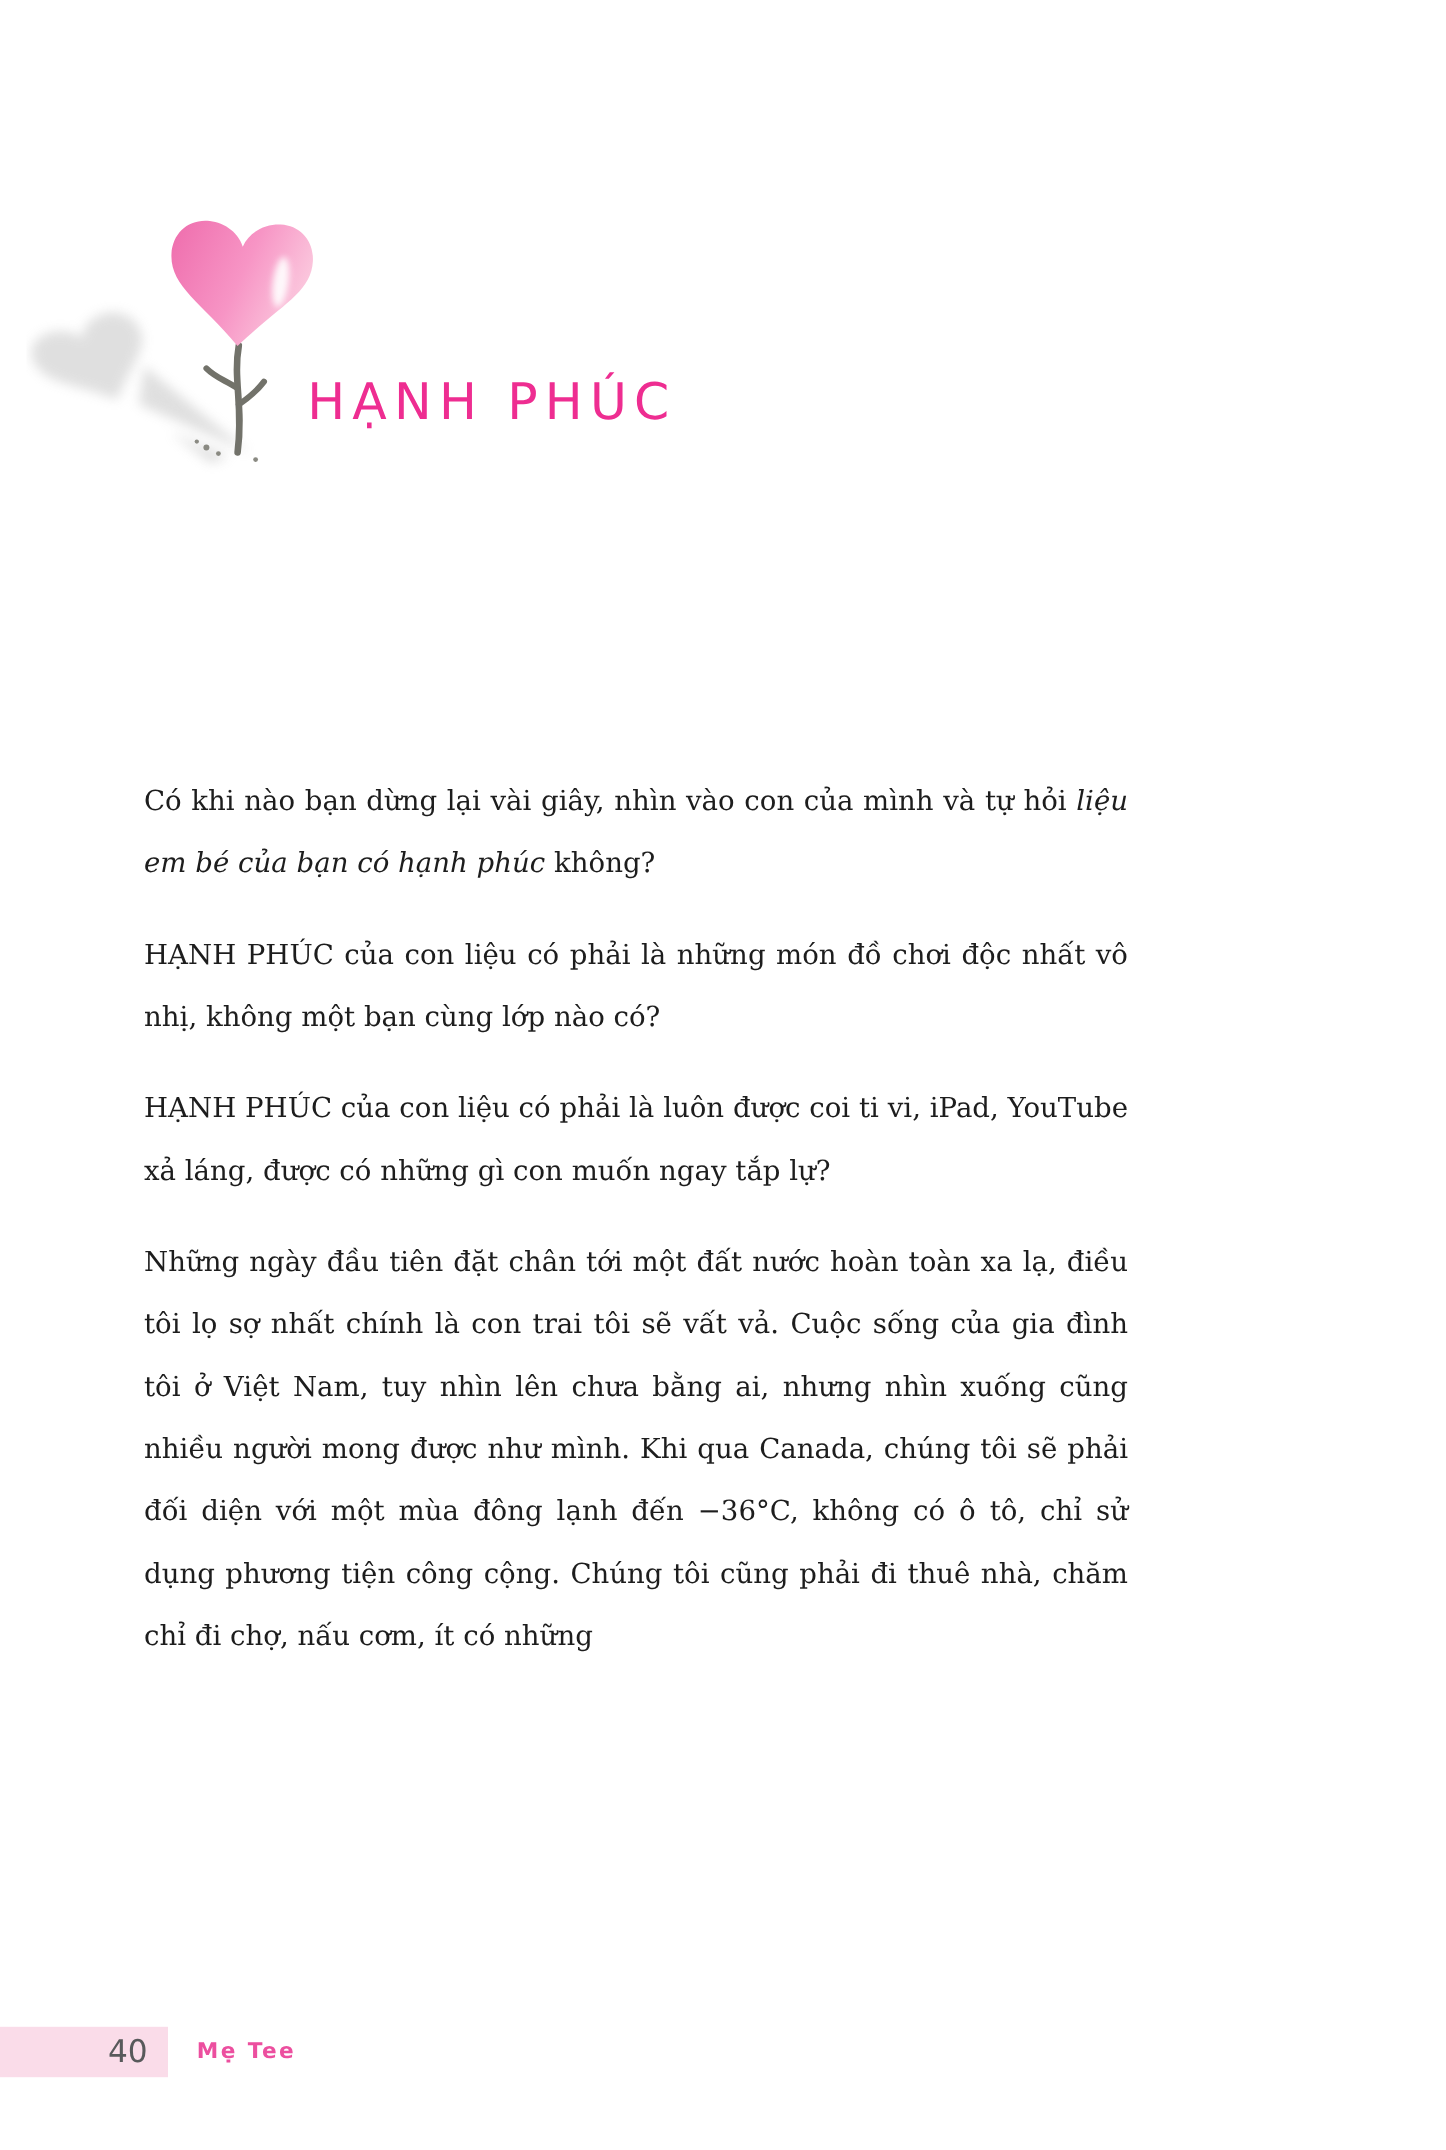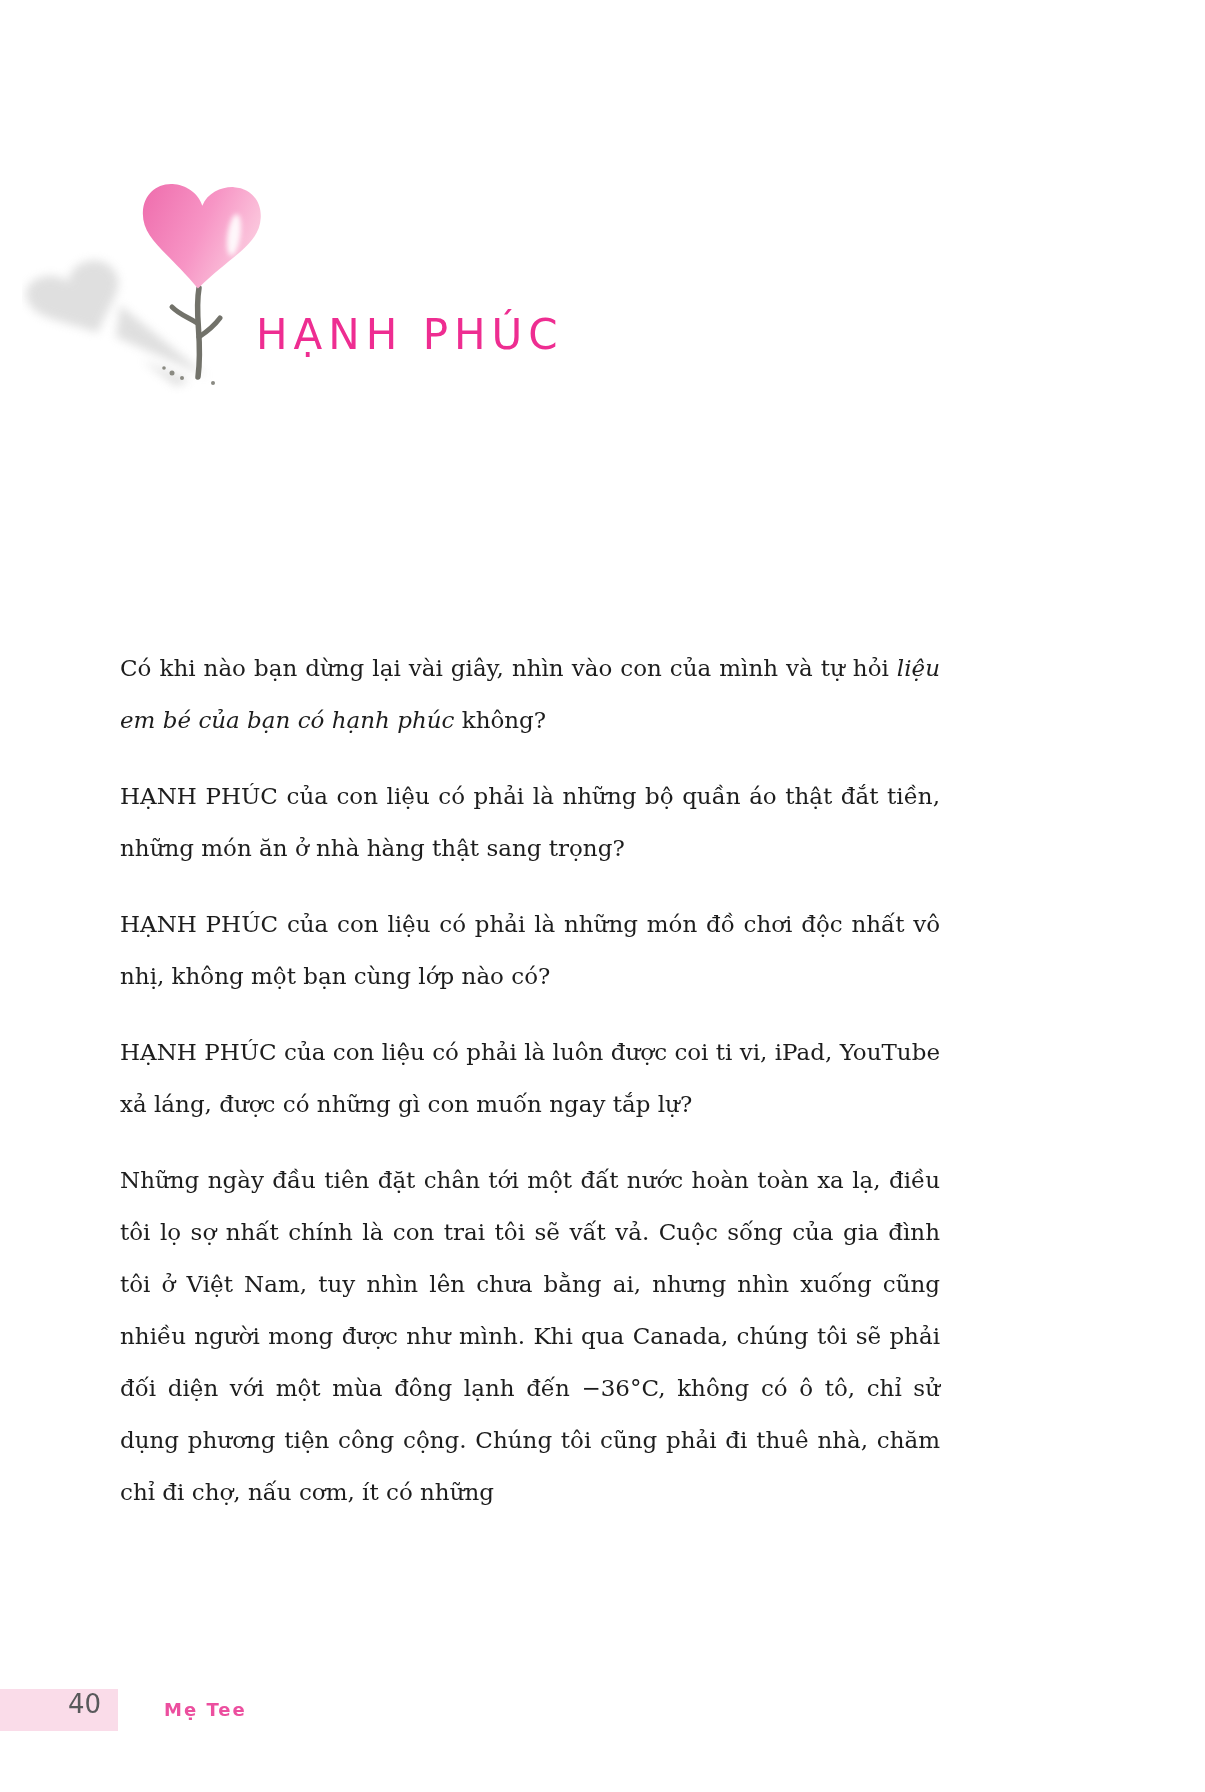--- a/index.html
+++ b/index.html
@@ -35,23 +35,23 @@
     color: var(--body_text, #1d1d1d);
     font-size: 23px;
     line-height: 52px;
     text-align: justify;
   }
   .body-text p { margin: 0 0 24px 0; }
   .body-text em { font-style: italic; }
 
   .footer-band {
     position: absolute; left: 0; top: 1689px;
-    width: 118px; height: 42px;
+    width: 140px; height: 42px;
     background: var(--footer_band_pink, #fadce9);
-    display: flex; align-items: flex-start; justify-content: flex-end;
+    display: flex; align-items: center; justify-content: flex-end;
     padding-right: 17px; box-sizing: border-box;
   }
   .page-number {
     font-family: "DejaVu Sans", "Liberation Sans", sans-serif;
     font-size: 26px;
     color: var(--page_number_gray, #58595b);
   }
   .running-title {
     position: absolute; left: 164px; top: 1689px;
     height: 42px; line-height: 42px;
@@ -103,21 +103,20 @@
       <ellipse cx="212" cy="60" rx="6.5" ry="21" fill="#ffffff" opacity="0.9" transform="rotate(8 212 60)" filter="url(#soft2)"></ellipse>
     </svg>
   </div>
 
   <h1 class="chapter-title">
     <span class="title-line">HẠNH PHÚC</span>
   </h1>
 
   <div class="body-text">
     <p><span>Có khi nào bạn dừng lại vài giây, nhìn vào con của mình và tự hỏi </span><em>liệu em bé của bạn có hạnh phúc</em><span> không?</span></p>
-    <p><span>HẠNH PHÚC của con liệu có phải là những bộ quần áo thật đắt tiền, những món ăn ở nhà hàng thật sang trọng?</span></p>
     <p><span>HẠNH PHÚC của con liệu có phải là những món đồ chơi độc nhất vô nhị, không một bạn cùng lớp nào có?</span></p>
     <p><span>HẠNH PHÚC của con liệu có phải là luôn được coi ti vi, iPad, YouTube xả láng, được có những gì con muốn ngay tắp lự?</span></p>
     <p><span>Những ngày đầu tiên đặt chân tới một đất nước hoàn toàn xa lạ, điều tôi lọ sợ nhất chính là con trai tôi sẽ vất vả. Cuộc sống của gia đình tôi ở Việt Nam, tuy nhìn lên chưa bằng ai, nhưng nhìn xuống cũng nhiều người mong được như mình. Khi qua Canada, chúng tôi sẽ phải đối diện với một mùa đông lạnh đến −36°C, không có ô tô, chỉ sử dụng phương tiện công cộng. Chúng tôi cũng phải đi thuê nhà, chăm chỉ đi chợ, nấu cơm, ít có những</span></p>
   </div>
 
   <div class="footer-band">
     <span class="page-number">40</span>
   </div>
   <span class="running-title">Mẹ Tee</span>
 

